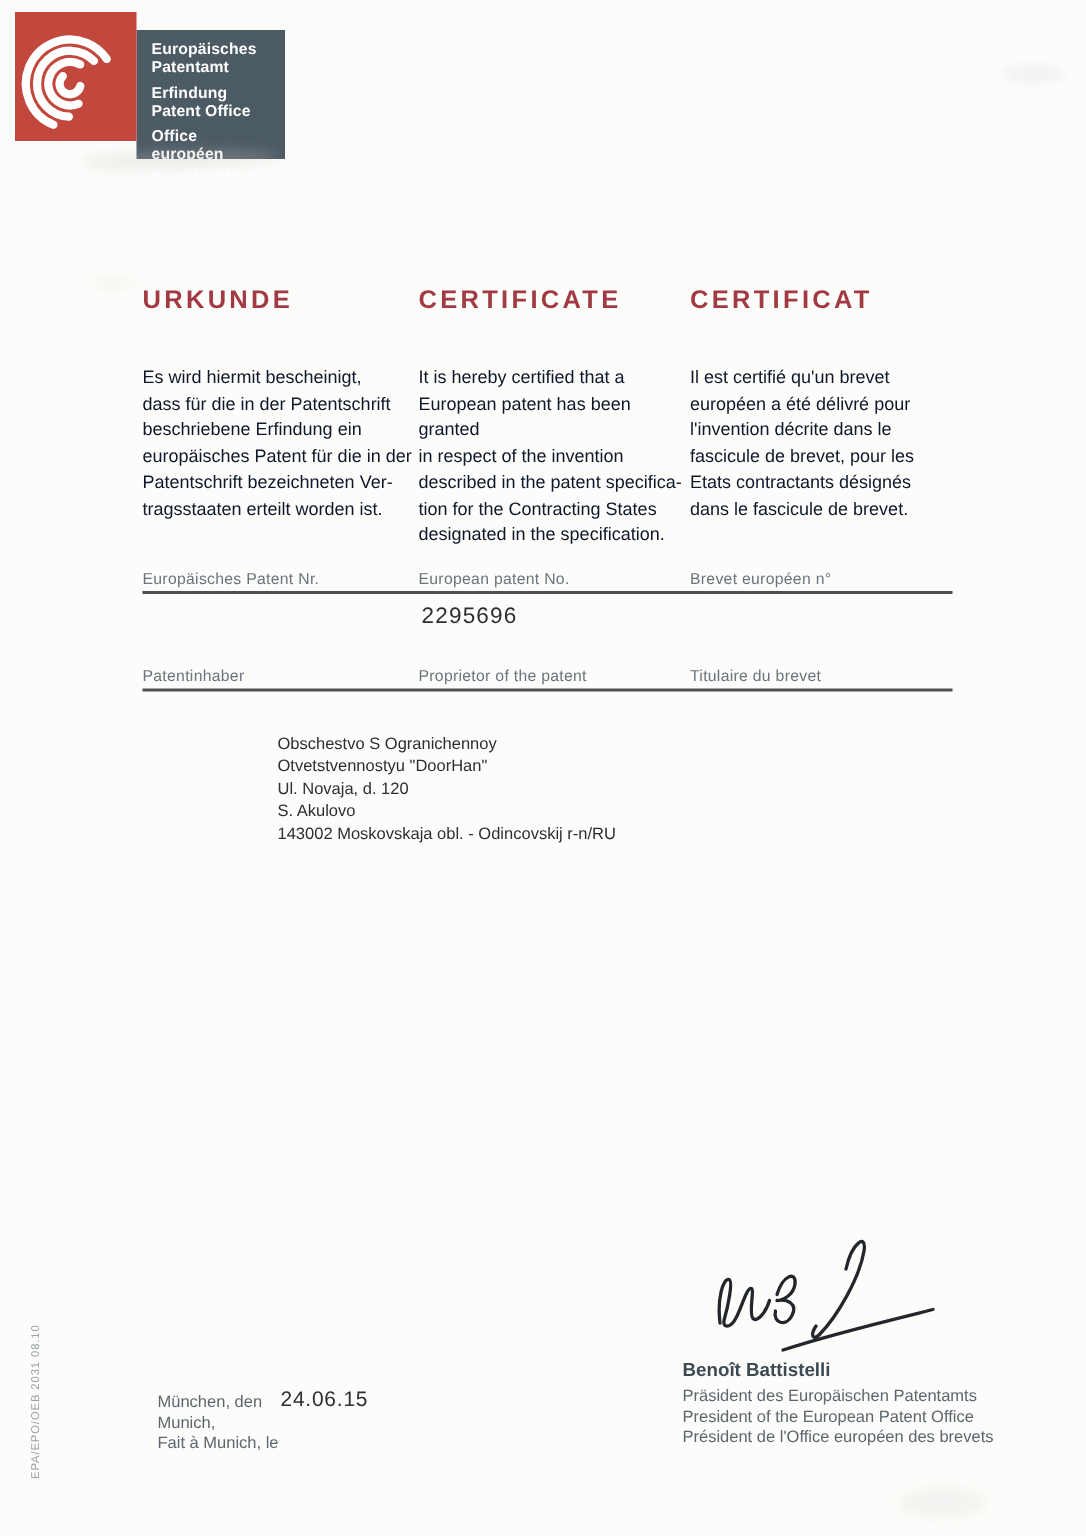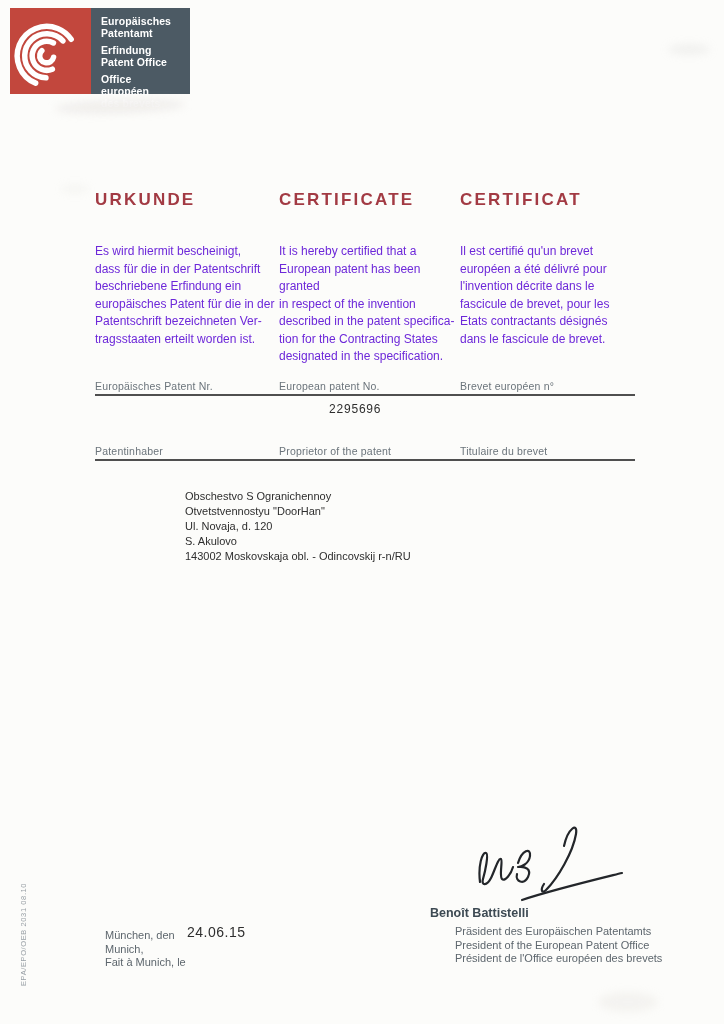--- a/index.html
+++ b/index.html
@@ -10,42 +10,42 @@
   }
   .page{
     position:relative;width:724px;height:1024px;overflow:hidden;
     background:#fcfcfa;
     color:#3d4a53;
   }
   
   .logo{position:absolute;left:10px;top:8px;display:flex;}
   .logo-red{width:81px;height:86px;background:#c2473d;position:relative;}
   .logo-red svg{position:absolute;left:0;top:0;}
-  .logo-dark{width:99px;height:86px;background:#4c5a64;box-sizing:border-box;padding:7px 20px 0 10px;}
+  .logo-dark{width:99px;height:86px;background:#4c5a64;box-sizing:border-box;padding:7px 20px 0 10px;margin-top:12px;}
   .logo-dark .lg{white-space:pre-line;color:#fff;font-weight:bold;font-size:10.5px;line-height:12px;margin-bottom:5px;letter-spacing:.1px;}
   
   .col-head{position:absolute;top:190px;font-size:17px;font-weight:bold;letter-spacing:2.2px;color:#a23a43;}
-  .col-body{position:absolute;top:243px;width:180px;font-size:12px;line-height:17.5px;white-space:pre-line;color:#6d28d9;}
+  .col-body{position:absolute;top:243px;width:180px;font-size:12px;line-height:17.5px;white-space:pre-line;color:#0f172a;}
   .c1{left:95px;} .c2{left:279px;} .c3{left:460px;}
   
   .field-label{position:absolute;font-size:10.5px;color:#6b747b;letter-spacing:.2px;text-align:right;}
   .row1 .field-label{top:380px;}
   .row2 .field-label{top:445px;}
   .rule{position:absolute;left:95px;width:540px;height:2px;background:#4f4f4f;}
   .rule1{top:394px;}
   .rule2{top:459px;}
   .typed{font-family:"Liberation Sans",sans-serif;color:#2e2e2e;}
-  .patent-no{position:absolute;left:281px;top:402px;font-size:12px;letter-spacing:.8px;margin-left:48px;}
+  .patent-no{position:absolute;left:281px;top:402px;font-size:15px;letter-spacing:.8px;}
   .address{position:absolute;left:185px;top:489px;font-size:11px;line-height:15px;white-space:pre-line;}
   
   .date-labels{position:absolute;left:105px;top:917px;font-size:11px;line-height:13.5px;color:#5d666d;white-space:pre-line;margin-top:12px;}
   .date-value{position:absolute;left:187px;top:924px;font-size:14px;letter-spacing:.5px;text-align:right;}
   
   .sig{position:absolute;left:452px;top:816px;width:185px;height:95px;}
-  .sig-name{position:absolute;left:430px;top:906px;font-size:12.5px;font-weight:bold;color:#3d4a53;}
+  .sig-name{position:absolute;left:455px;top:906px;font-size:12.5px;font-weight:bold;color:#3d4a53;}
   .sig-title{position:absolute;left:455px;font-size:11px;color:#5d666d;line-height:13.5px;}
   .t0{top:925px;} .t1{top:938.5px;} .t2{top:952px;}
   
   .form-code{
     position:absolute;left:19px;top:986px;
     transform:rotate(-90deg);transform-origin:0 0;
     font-size:7.5px;color:#99a0a6;letter-spacing:.6px;white-space:nowrap;
   }
   
   .smudge{position:absolute;border-radius:50%;filter:blur(4px);pointer-events:none;}

